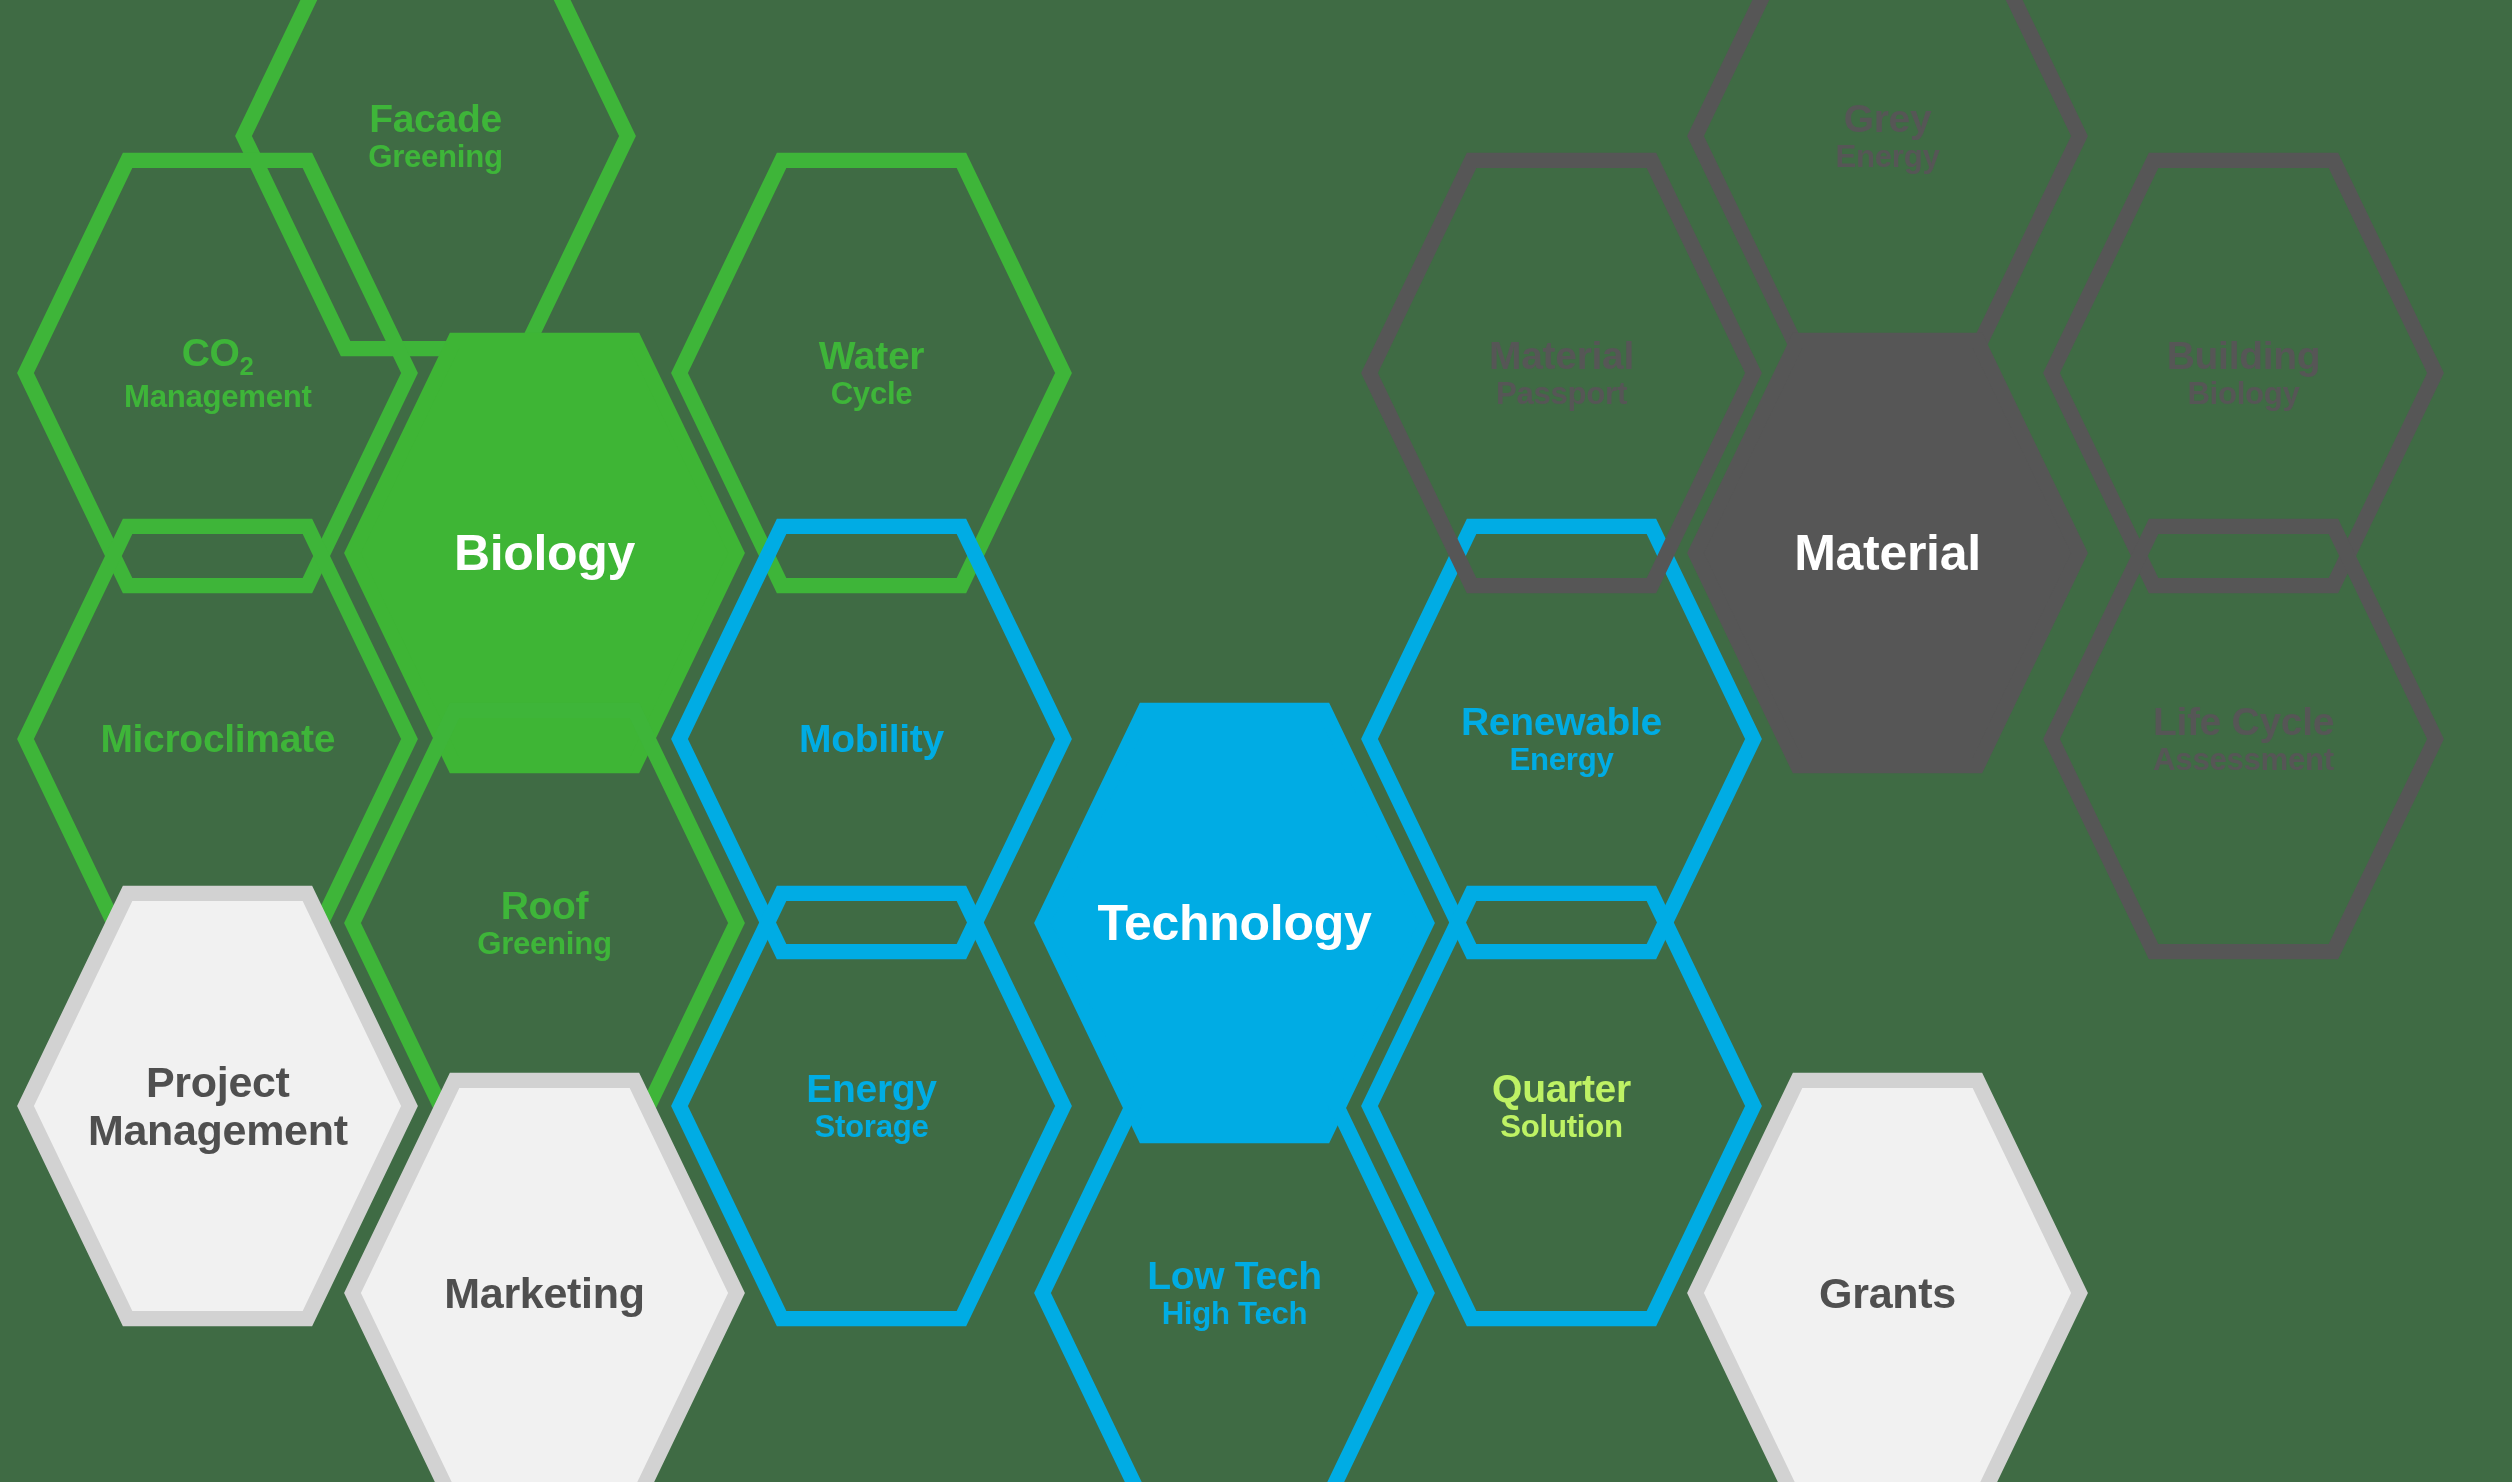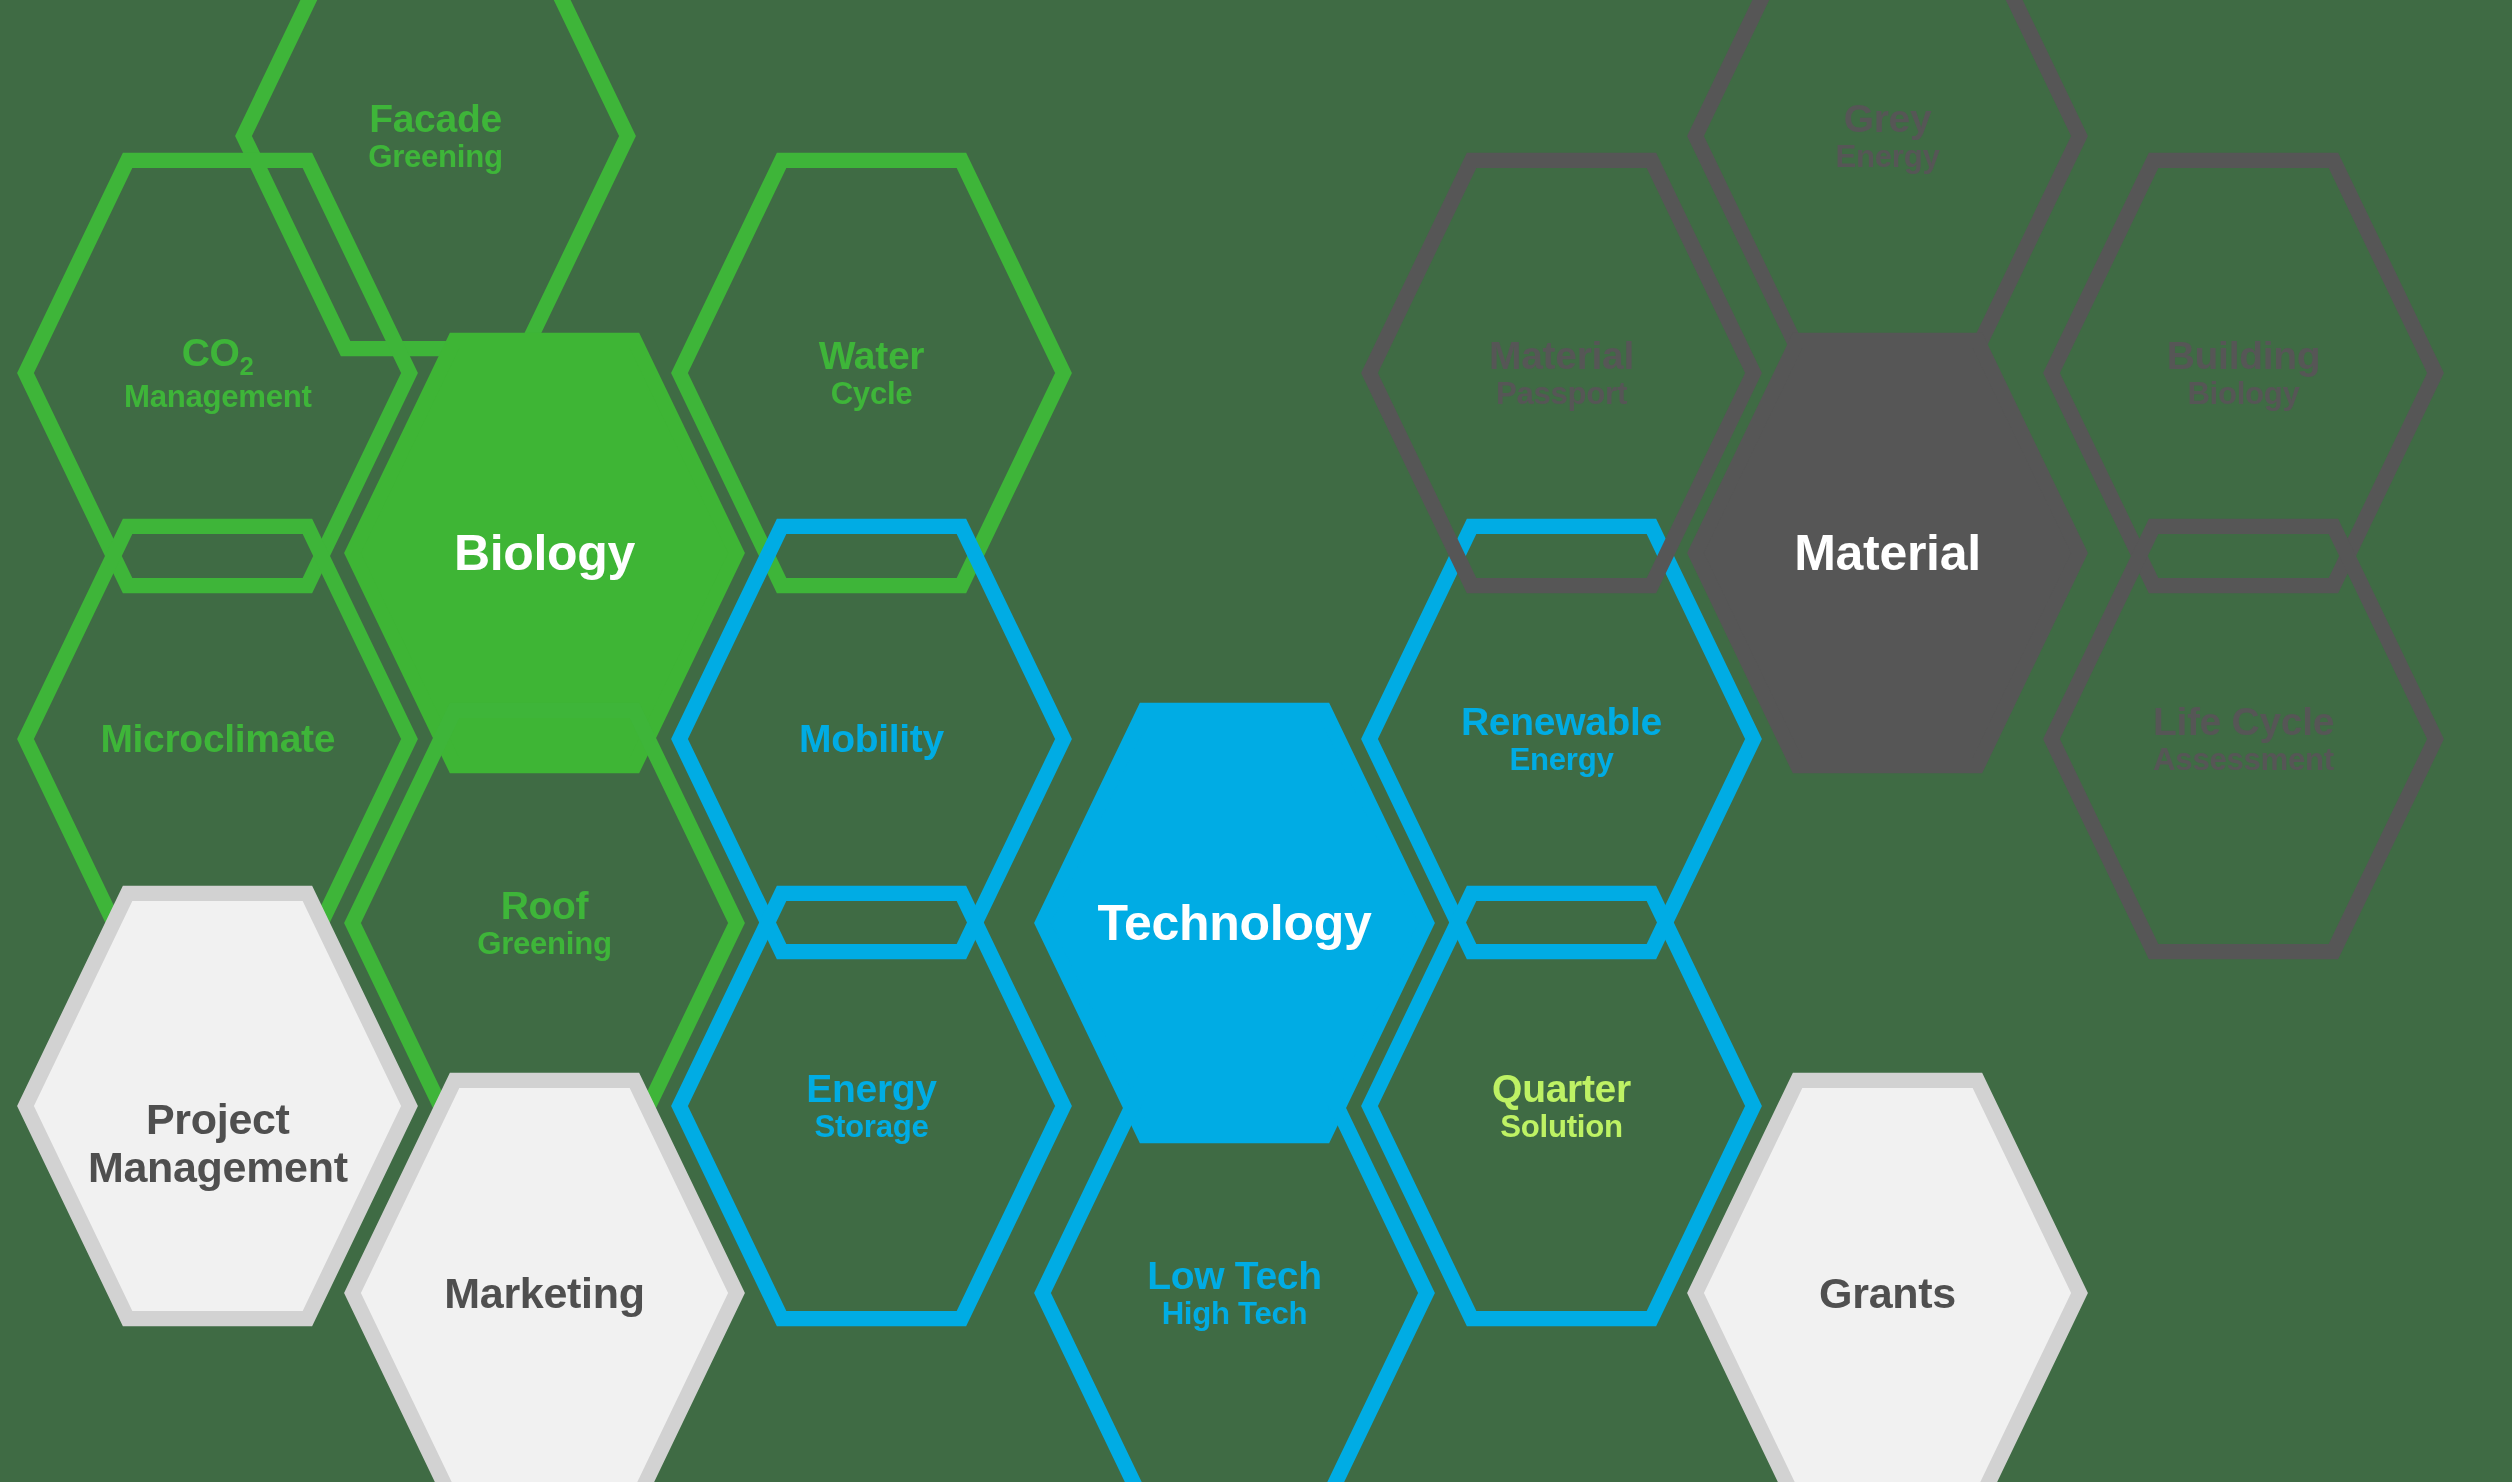--- a/index.html
+++ b/index.html
@@ -183,21 +183,21 @@
       </svg>
       <div class="hexlabel l-sm" style="color: rgb(86, 86, 86);">
         <div class="line1">Life Cycle</div>
         <div class="line2">Assessment</div>
       </div>
     </div>
     <div class="hex" style="left: 17.3px; top: 885px; width: 401px; height: 442px;">
       <svg width="401" height="442" viewBox="0 0 580 640">
         <polygon points="159.9,12.0 420.1,12.0 568.0,320.0 420.1,628.0 159.9,628.0 12.0,320.0" fill="#f1f1f1" stroke="#d2d2d2" stroke-width="22" stroke-linejoin="miter"></polygon>
       </svg>
-      <div class="hexlabel l-md" style="color: rgb(79, 79, 79); margin-top: 37px;">
+      <div class="hexlabel l-md" style="color: rgb(79, 79, 79);">
         <div class="line1">Project</div>
         <div class="line2">Management</div>
       </div>
     </div>
     <div class="hex" style="left: 344px; top: 1072px; width: 401px; height: 442px;">
       <svg width="401" height="442" viewBox="0 0 580 640">
         <polygon points="159.9,12.0 420.1,12.0 568.0,320.0 420.1,628.0 159.9,628.0 12.0,320.0" fill="#f1f1f1" stroke="#d2d2d2" stroke-width="22" stroke-linejoin="miter"></polygon>
       </svg>
       <div class="hexlabel l-md" style="color: rgb(79, 79, 79);">
         <div class="line1">Marketing</div>

